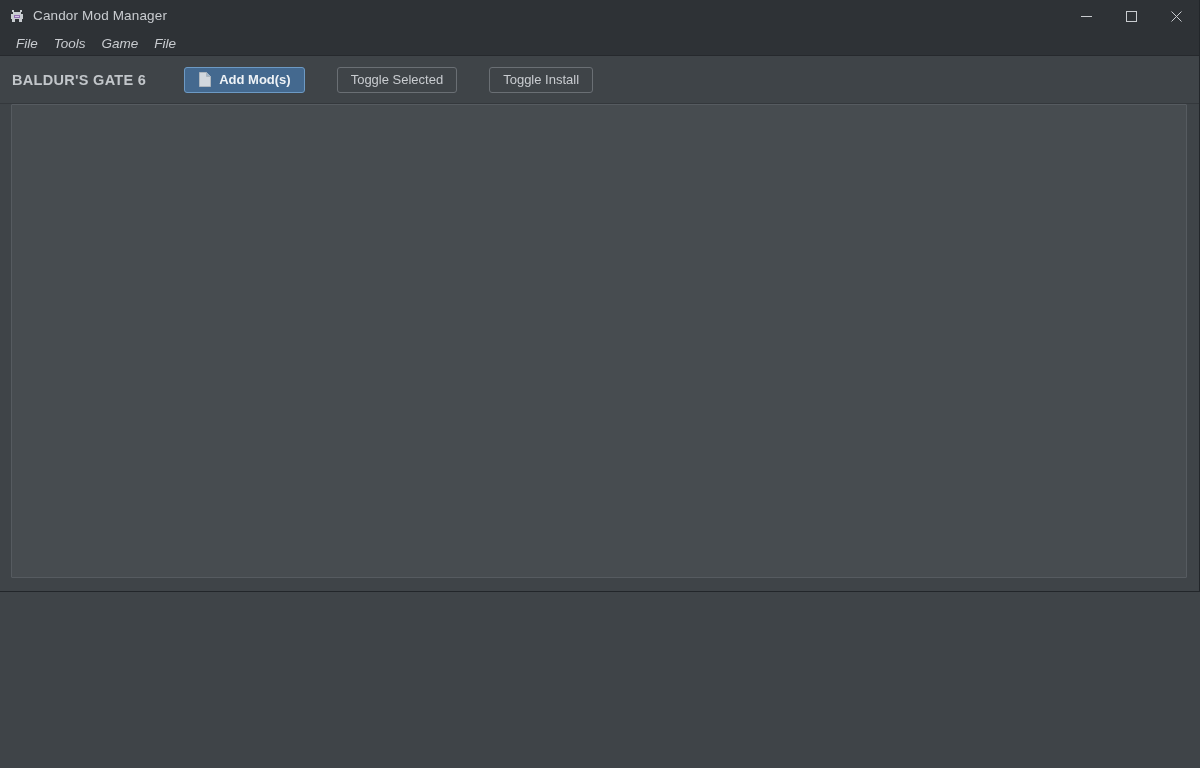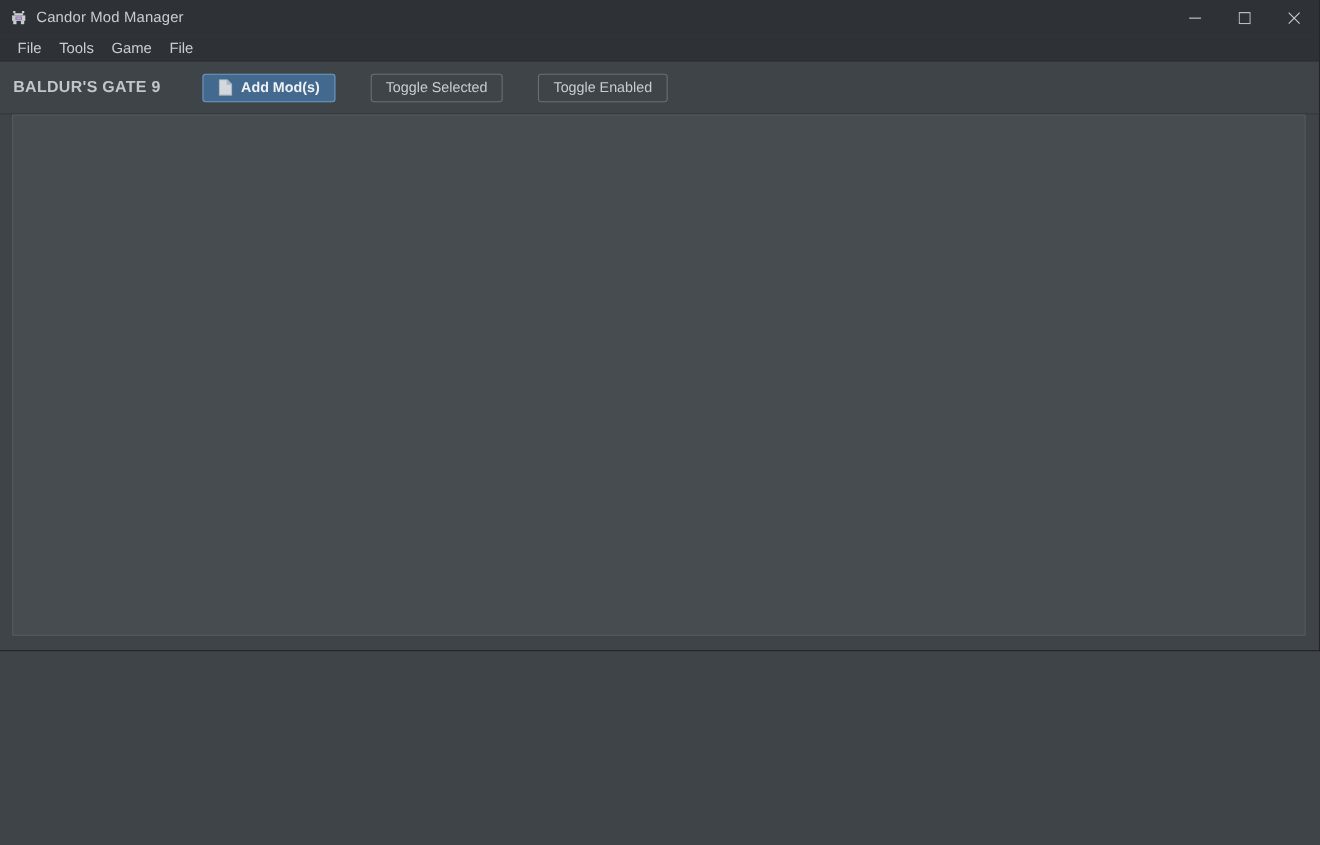--- a/index.html
+++ b/index.html
@@ -77,20 +77,21 @@
 
   
   .menubar {
     height: 24px;
     min-height: 24px;
     background: #2e3236;
     display: flex;
     align-items: center;
     padding-left: 8px;
     border-bottom: 1px solid #26292d;
+    font-style: italic;
   }
 
   .menu-item {
     font-size: 13.5px;
     color: #c9ccd0;
     padding: 2px 8px;
     line-height: 1;
     cursor: default;
     white-space: nowrap;
   }
@@ -214,39 +215,39 @@
   </div>
 
   <div class="menubar">
     <div class="menu-item">File</div>
     <div class="menu-item">Tools</div>
     <div class="menu-item">Game</div>
     <div class="menu-item">File</div>
   </div>
 
   <div class="toolbar">
-    <span class="game-title">BALDUR'S GATE 9</span>
+    <span class="game-title">BALDUR'S GATE 6</span>
 
     <button class="tb-btn primary">
       <span class="tb-icon">
         <svg width="14" height="15" viewBox="0 0 14 15" aria-hidden="true">
           <path d="M1.5 0.5 H8.5 L12.5 4.5 V14.5 H1.5 Z" fill="#d2d8de" stroke="#aeb6be" stroke-width="1"></path>
           <path d="M8.5 0.5 V4.5 H12.5" fill="#9fb6cc" stroke="#aeb6be" stroke-width="1"></path>
         </svg>
       </span>
       <span>Add Mod(s)</span>
     </button>
 
     <button class="tb-btn">
       <span>Toggle Selected</span>
     </button>
 
 
     <button class="tb-btn">
-      <span>Toggle Enabled</span>
+      <span>Toggle Install</span>
     </button>
   </div>
 
   <div class="content-wrap">
     <div class="mod-list">
       <div class="mod-list-empty"></div>
     </div>
   </div>
 
 </div>

